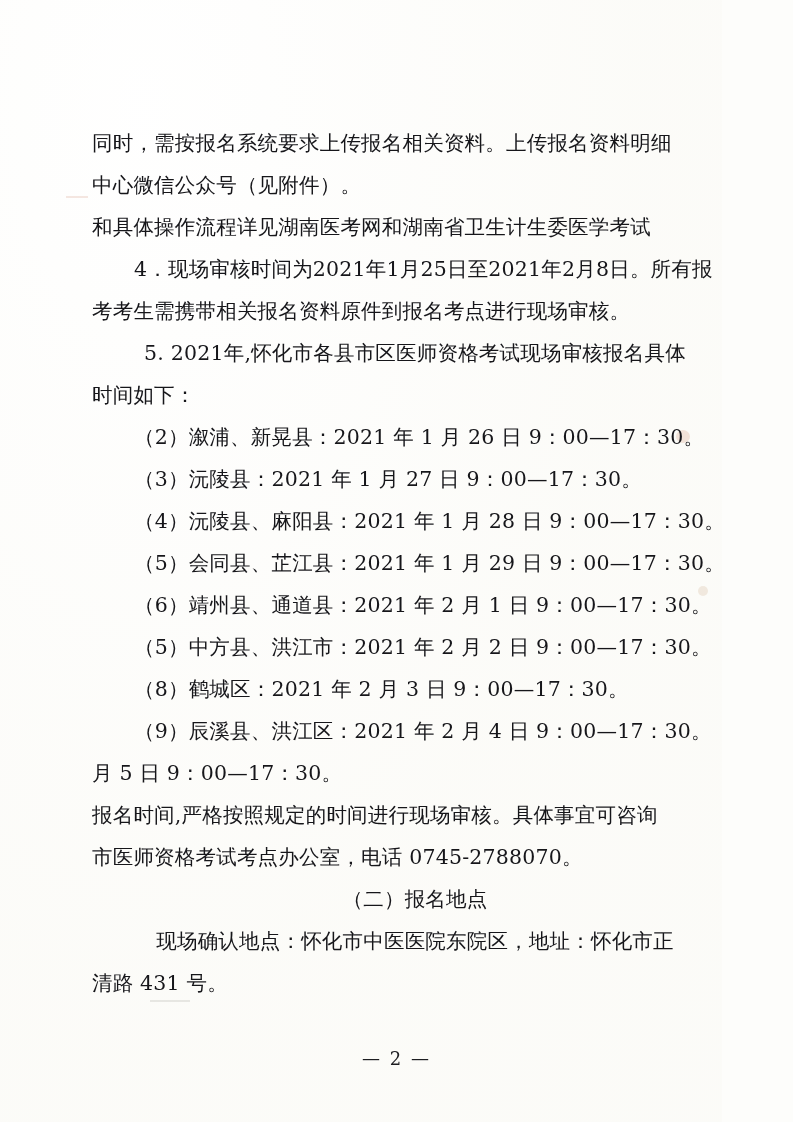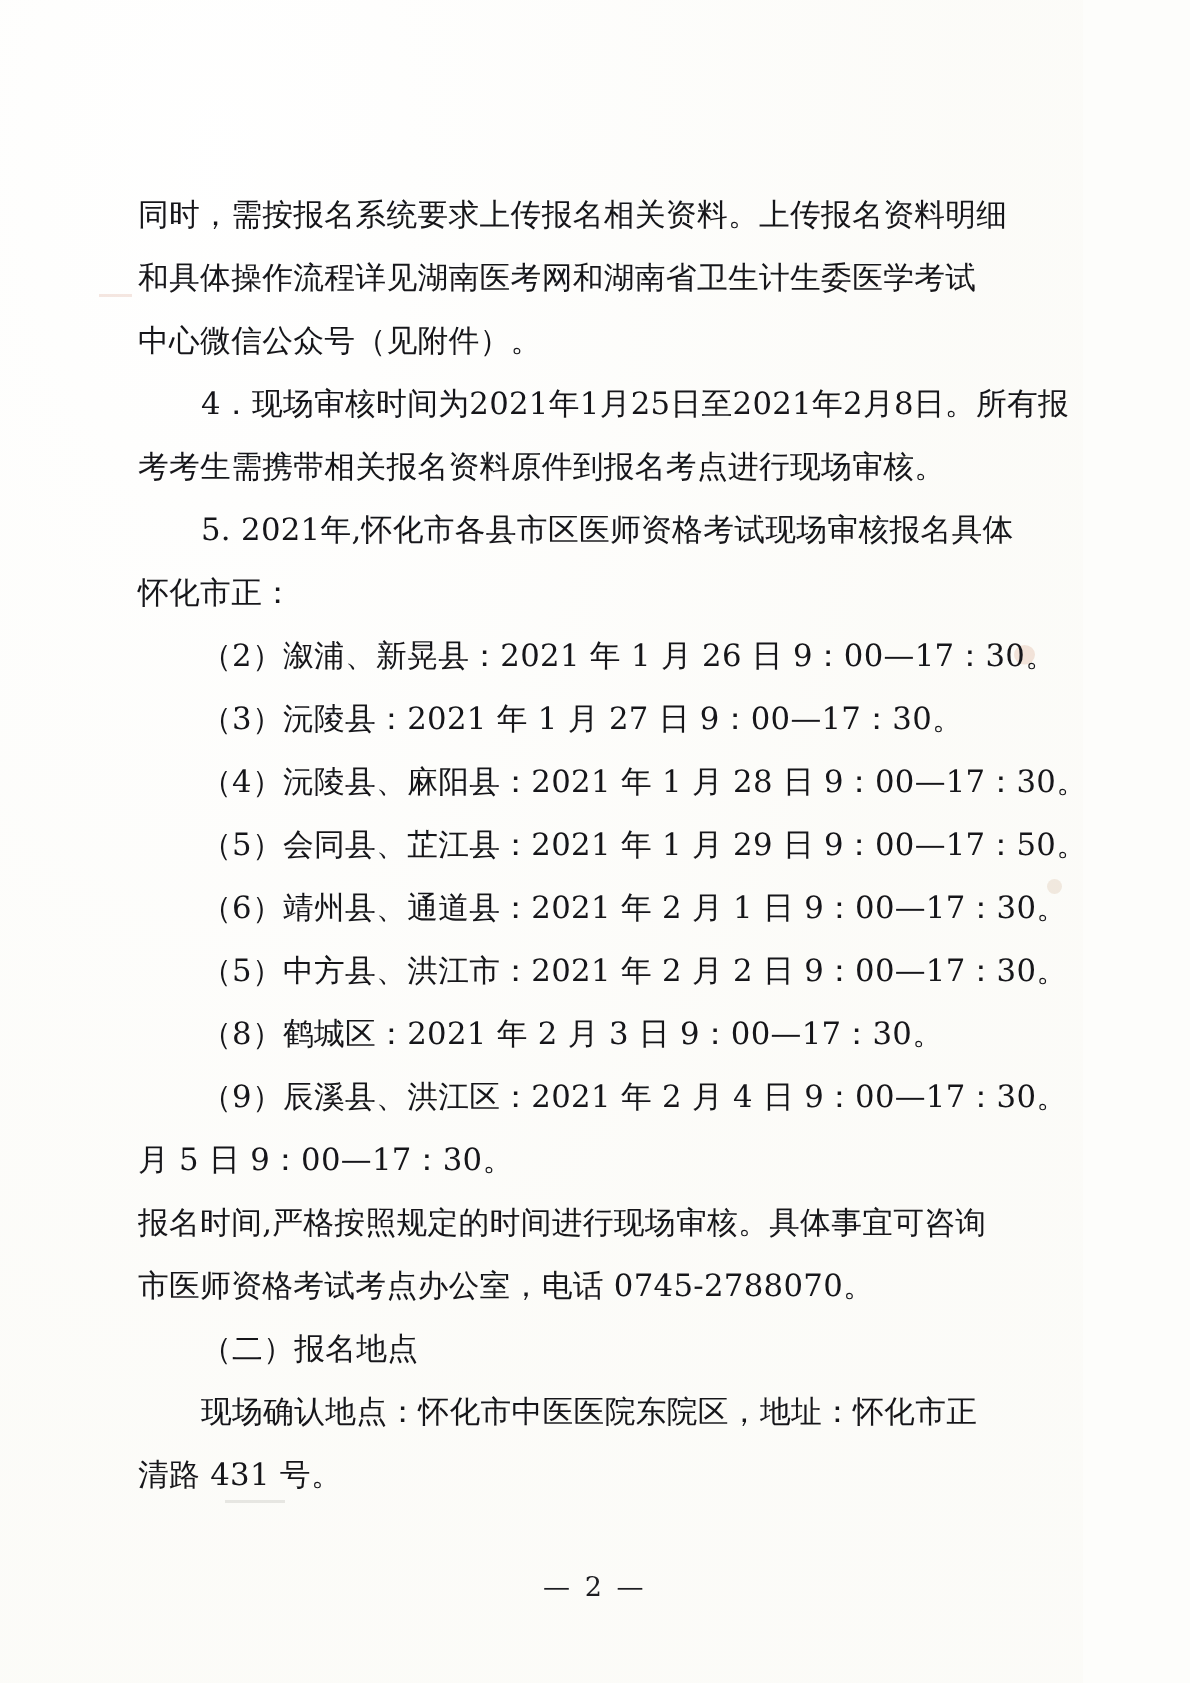--- a/index.html
+++ b/index.html
@@ -39,20 +39,21 @@
   }
   .line {
     font-size: 20.5px;
     line-height: 42px;
     letter-spacing: 0.2px;
     color: #16161a;
     white-space: pre;
   }
   .indent1 {
     text-indent: 42px;
+    text-align: center;
   }
   .indent-item {
     padding-left: 42px;
   }
   .footer {
     position: absolute;
     left: 0;
     top: 1048px;
     width: 793px;
     text-align: center;
@@ -107,39 +108,39 @@
 
   <div class="faint-mark mark-left"></div>
   <div class="faint-mark mark-right"></div>
   <div class="faint-mark mark-right2"></div>
   <div class="faint-mark mark-bottom"></div>
 
   <div class="content">
 
     <div>
       <div class="line">同时，需按报名系统要求上传报名相关资料。上传报名资料明细</div>
+      <div class="line">中心微信公众号（见附件）。</div>
       <div class="line">和具体操作流程详见湖南医考网和湖南省卫生计生委医学考试</div>
-      <div class="line">中心微信公众号（见附件）。</div>
     </div>
 
     <div>
       <div class="line indent1">4．现场审核时间为2021年1月25日至2021年2月8日。所有报</div>
       <div class="line">考考生需携带相关报名资料原件到报名考点进行现场审核。</div>
     </div>
 
     <div>
       <div class="line indent1">5. 2021年,怀化市各县市区医师资格考试现场审核报名具体</div>
-      <div class="line">怀化市正：</div>
+      <div class="line">时间如下：</div>
     </div>
 
     <div>
       <div class="line indent-item">（2）溆浦、新晃县：2021 年 1 月 26 日 9：00—17：30。</div>
       <div class="line indent-item">（3）沅陵县：2021 年 1 月 27 日 9：00—17：30。</div>
       <div class="line indent-item">（4）沅陵县、麻阳县：2021 年 1 月 28 日 9：00—17：30。</div>
-      <div class="line indent-item">（5）会同县、芷江县：2021 年 1 月 29 日 9：00—17：50。</div>
+      <div class="line indent-item">（5）会同县、芷江县：2021 年 1 月 29 日 9：00—17：30。</div>
       <div class="line indent-item">（6）靖州县、通道县：2021 年 2 月 1 日 9：00—17：30。</div>
       <div class="line indent-item">（5）中方县、洪江市：2021 年 2 月 2 日 9：00—17：30。</div>
       <div class="line indent-item">（8）鹤城区：2021 年 2 月 3 日 9：00—17：30。</div>
       <div class="line indent-item">（9）辰溪县、洪江区：2021 年 2 月 4 日 9：00—17：30。</div>
       <div class="line">月 5 日 9：00—17：30。</div>
     </div>
 
     <div>
       <div class="line">报名时间,严格按照规定的时间进行现场审核。具体事宜可咨询</div>
       <div class="line">市医师资格考试考点办公室，电话 0745-2788070。</div>

